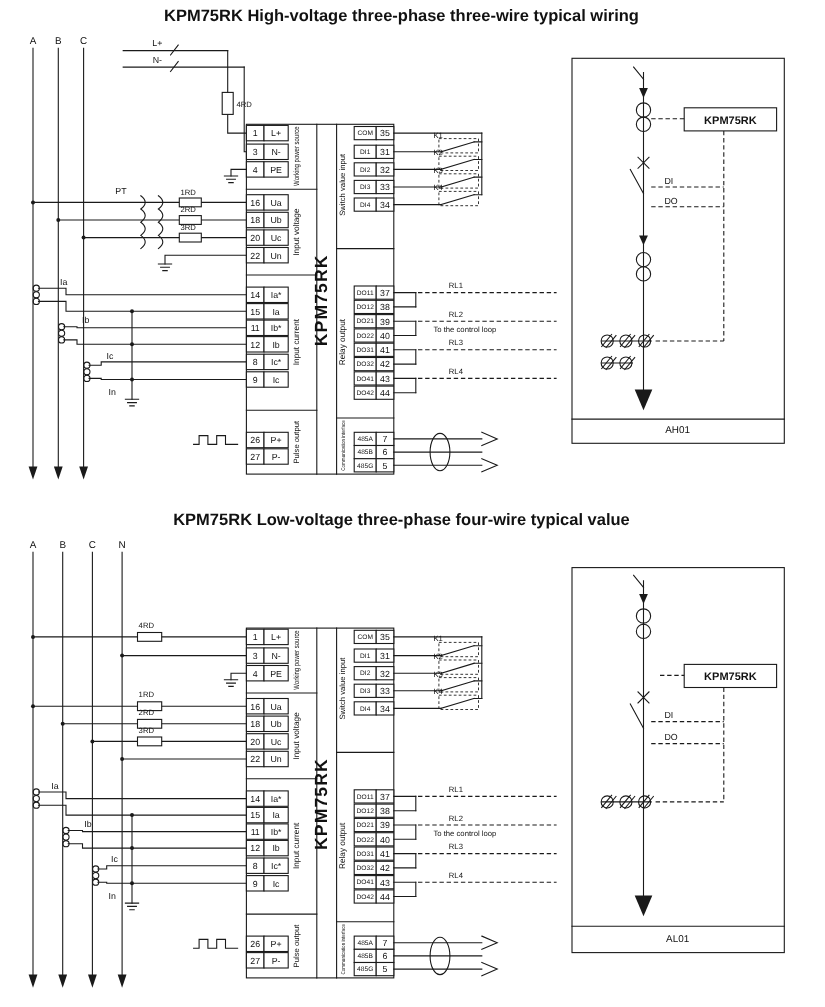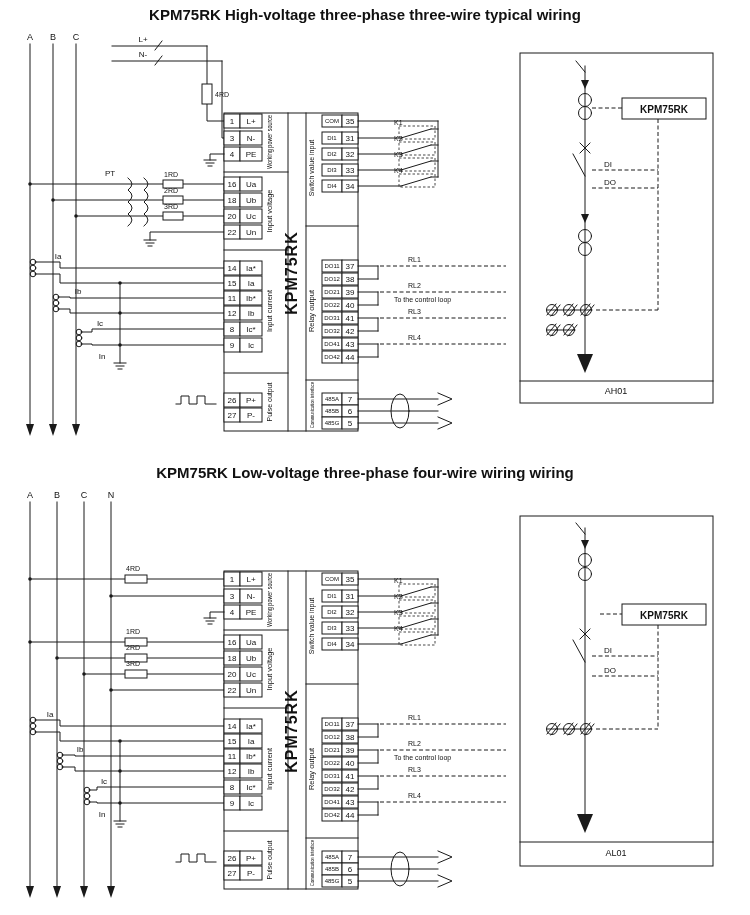--- a/index.html
+++ b/index.html
@@ -376,21 +376,21 @@
         <line class="w" x1="547" y1="307" x2="556" y2="296"></line>
         <line class="w" x1="551" y1="308" x2="560" y2="297"></line>
       <circle class="w" cx="569" cy="302" r="5.5"></circle>
         <line class="w" x1="564" y1="307" x2="573" y2="296"></line>
         <line class="w" x1="568" y1="308" x2="577" y2="297"></line>
     </g>
     <polygon class="ar" points="577,326 593,326 585,345"></polygon>
   </g>
 </svg>
 
-<div class="title">KPM75RK Low-voltage three-phase four-wire wiring wiring</div>
+<div class="title">KPM75RK Low-voltage three-phase four-wire typical value</div>
 
 <svg width="750" height="429" viewBox="0 0 750 429">
 
   <g>
     <text class="t9" x="30" y="12" text-anchor="middle">A</text>
     <text class="t9" x="57" y="12" text-anchor="middle">B</text>
     <text class="t9" x="84" y="12" text-anchor="middle">C</text>
     <text class="t9" x="111" y="12" text-anchor="middle">N</text>
     <line class="w" x1="30" y1="16" x2="30" y2="400"></line>
       <polygon class="ar" points="26,400 34,400 30,412"></polygon>

